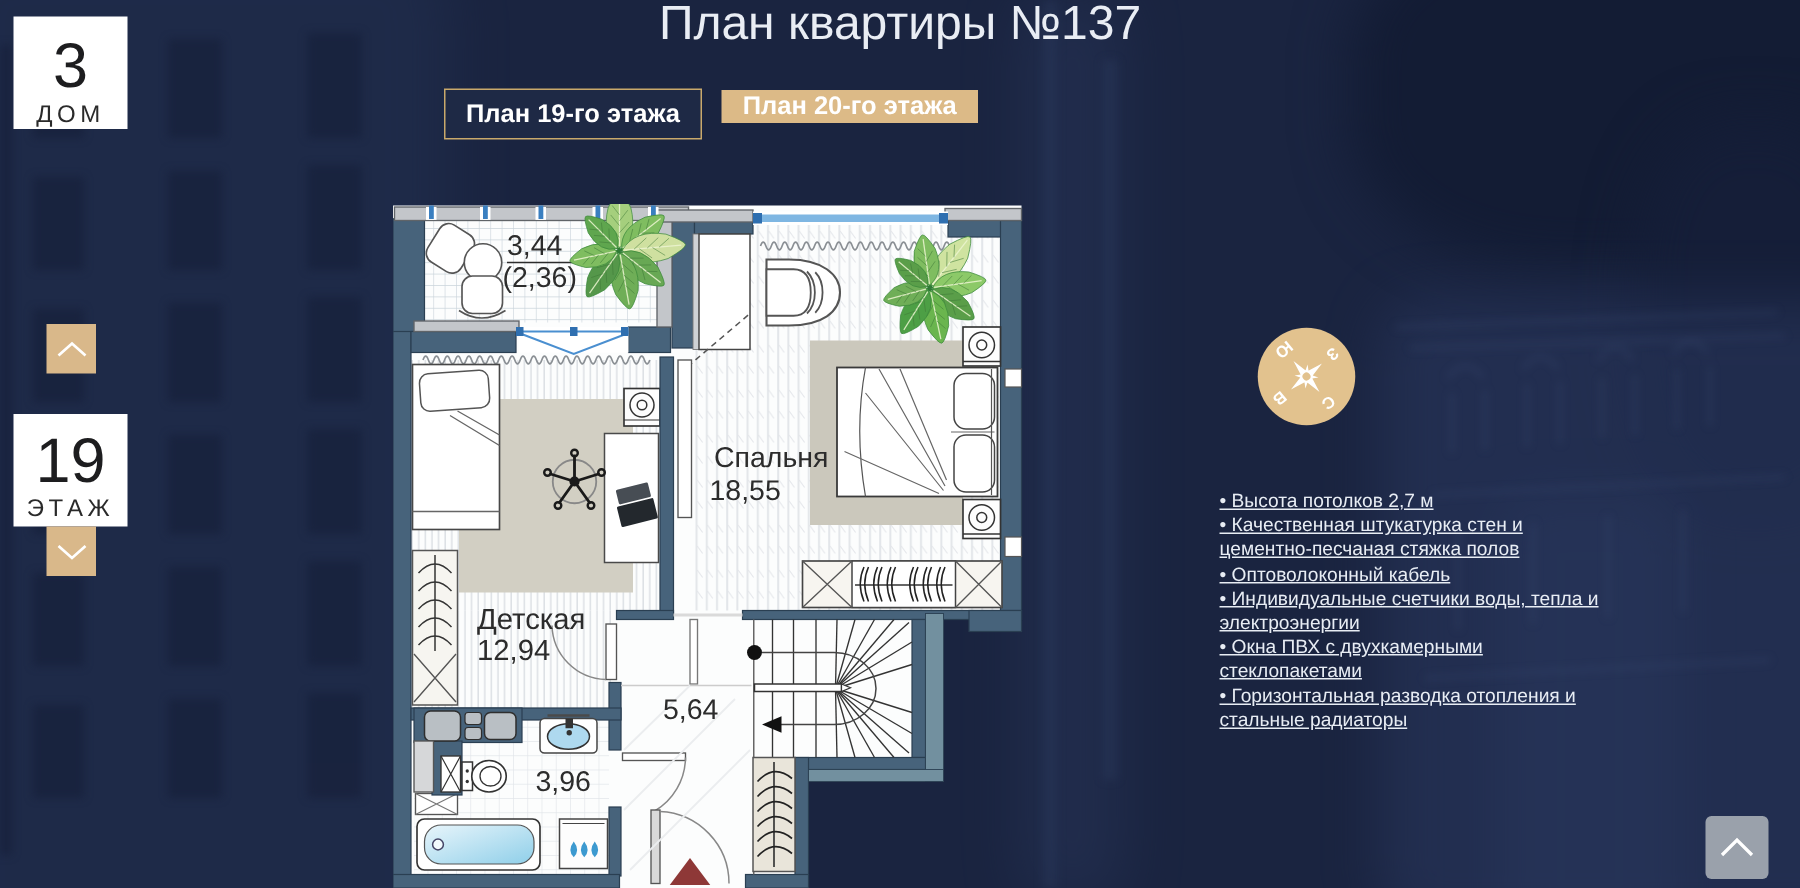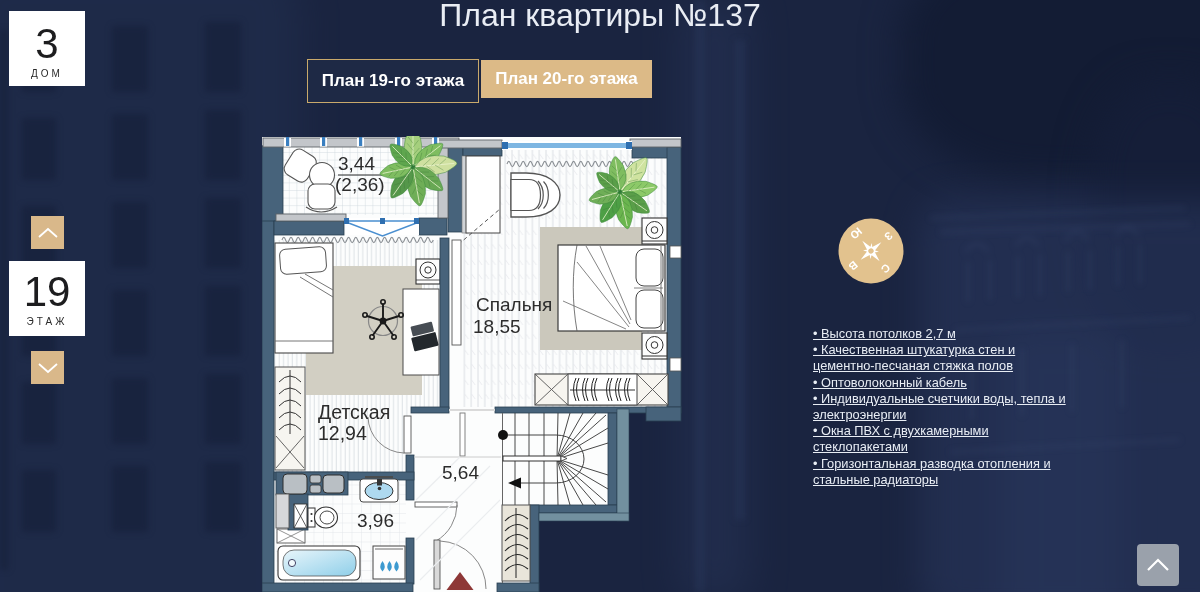--- a/index.html
+++ b/index.html
@@ -4,29 +4,29 @@
 <style>
   html,body{margin:0;padding:0;}
   body{width:1200px;height:592px;overflow:hidden;position:relative;
        background:#1a2440;font-family:"Liberation Sans", sans-serif;}
   .abs{position:absolute;}
   
   .bgwrap{position:absolute;inset:0;overflow:hidden;}
   .blob{position:absolute;filter:blur(18px);}
   h1{position:absolute;left:0;top:-3px;width:1200px;text-align:center;margin:0;
      font-size:32px;font-weight:400;letter-spacing:0px;color:#e9edf4;}
-  .btn1{position:absolute;left:296px;top:59px;width:172px;height:44px;box-sizing:border-box;
+  .btn1{position:absolute;left:296px;top:59px;width:172px;height:34px;box-sizing:border-box;
         border:1.5px solid #c9a96b;color:#fff;font-size:17px;font-weight:bold;
-        display:flex;align-items:center;justify-content:center;background:#1e2945;margin-left:11px;}
-  .btn2{position:absolute;left:481px;top:60px;width:171px;height:38px;
+        display:flex;align-items:center;justify-content:center;background:#1e2945;}
+  .btn2{position:absolute;left:481px;top:60px;width:171px;height:22px;
         background:#dcba87;color:#fff;font-size:17px;font-weight:bold;
         display:flex;align-items:center;justify-content:center;}
   .wbox{position:absolute;left:9px;width:76px;background:#fff;color:#222;text-align:center;}
   .wbox .num{font-size:42px;font-weight:400;line-height:1;color:#1d1d1f;}
-  .wbox .lbl{font-size:10px;letter-spacing:3px;color:#2a2a2a;margin-top:3px;}
+  .wbox .lbl{font-size:16px;letter-spacing:3px;color:#2a2a2a;margin-top:3px;}
   .goldbtn{position:absolute;left:31px;width:33px;height:33px;background:#d9b88a;
         display:flex;align-items:center;justify-content:center;}
   .list{position:absolute;left:813px;top:326px;width:270px;color:#e8edf4;
         font-size:12.8px;letter-spacing:0px;line-height:16.2px;text-decoration:underline;}
   .scrolltop{position:absolute;left:1137px;top:544px;width:42px;height:42px;border-radius:4px;
         background:#9aa1ab;display:flex;align-items:center;justify-content:center;}
 </style>
 </head>
 <body>
 <div class="bgwrap">
@@ -79,21 +79,21 @@
 <div class="wbox" style="top:11px;height:75px;">
     <div style="height:12px"></div>
     <div class="num">3</div>
     <div class="lbl">ДОМ</div>
   </div>
 <div class="goldbtn" style="top:216px;">
     <svg width="22" height="12" viewBox="0 0 22 12">
       <path d="M2 10 L11 2 L20 10" fill="none" stroke="#fff" stroke-width="1.8"></path>
     </svg>
   </div>
-<div class="wbox" style="top:261px;height:75px;">
+<div class="wbox" style="top:276px;height:75px;">
     <div style="height:10px"></div>
     <div class="num">19</div>
     <div class="lbl">ЭТАЖ</div>
   </div>
 <div class="goldbtn" style="top:351px;">
     <svg width="22" height="12" viewBox="0 0 22 12">
       <path d="M2 2 L11 10 L20 2" fill="none" stroke="#fff" stroke-width="1.8"></path>
     </svg>
   </div>
 

